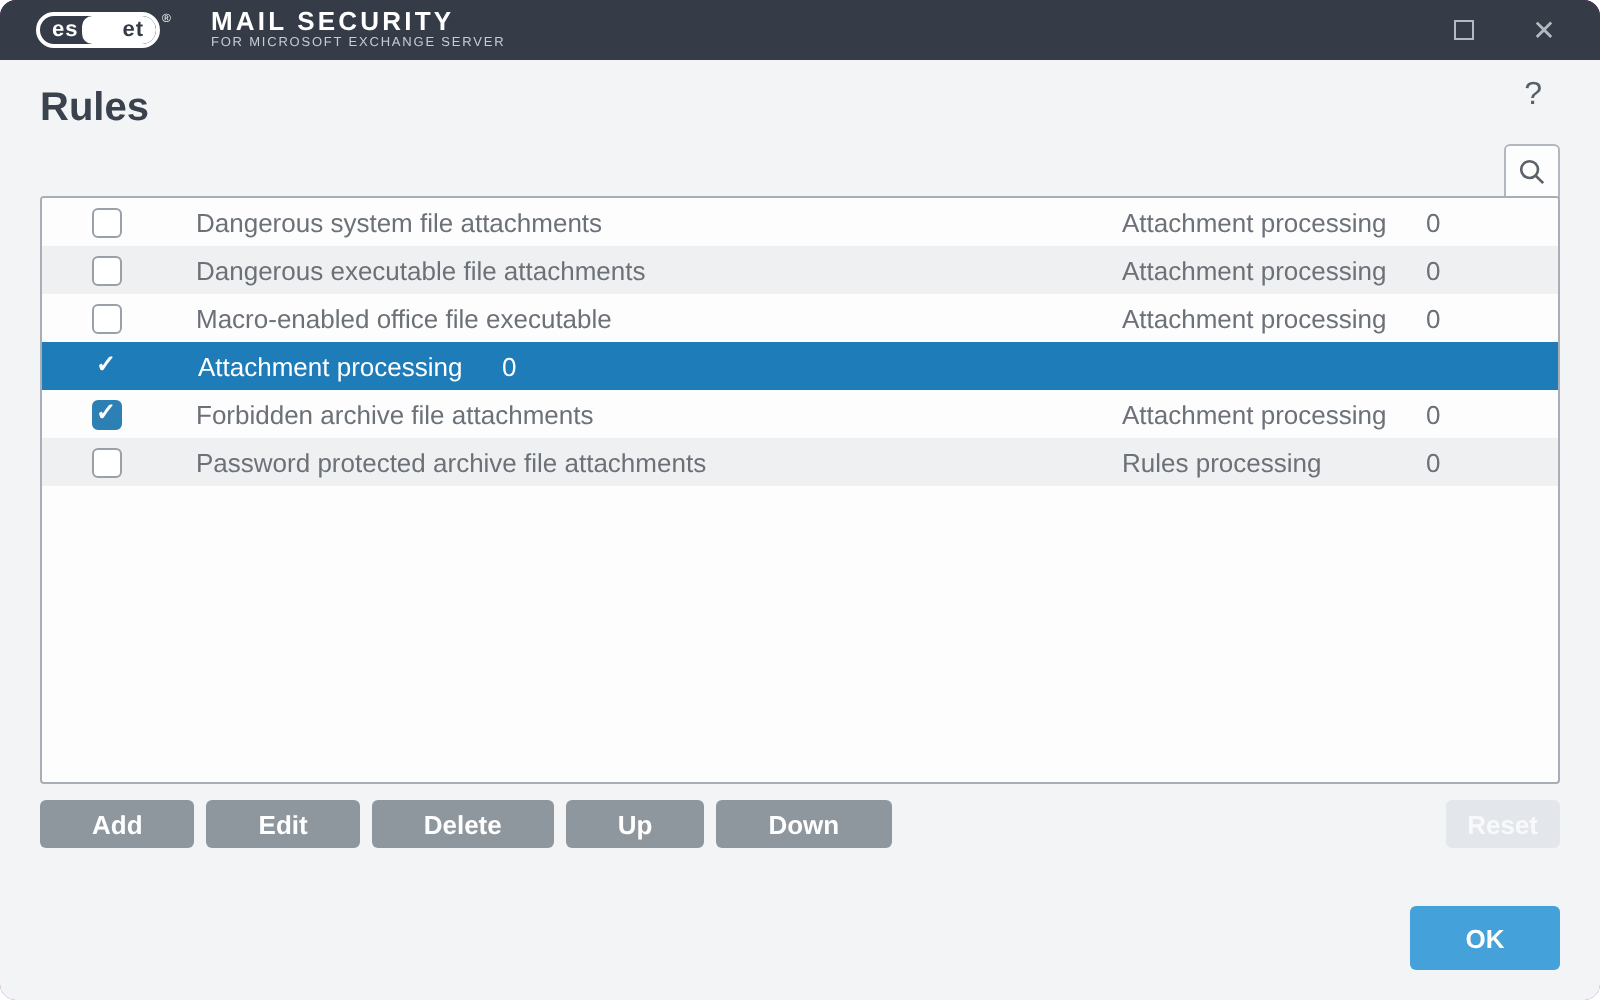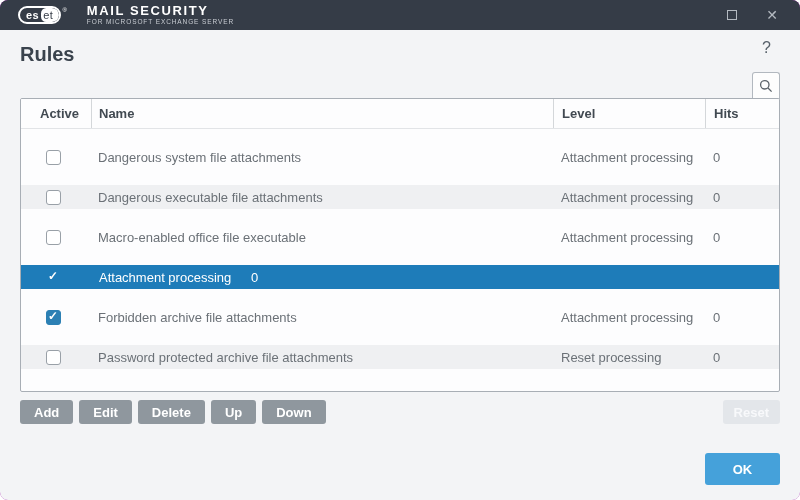--- a/index.html
+++ b/index.html
@@ -3,21 +3,21 @@
 <meta charset="utf-8">
 <style>
   * { margin:0; padding:0; box-sizing:border-box; }
   html,body { width:800px; height:500px; background:#fff; font-family:"Liberation Sans", sans-serif; }
   .window { position:relative; width:800px; height:500px; border-radius:8px; overflow:hidden; background:#a21caf; }
 
   
   .titlebar { position:relative; height:30px; background:#353c47; display:flex; align-items:center; padding:0 18px; }
   .logo-pill { display:inline-flex; align-items:stretch; border:2px solid #fff; border-radius:10px; height:18px; overflow:hidden; }
   .logo-left { color:#fff; font-weight:bold; font-size:11px; line-height:14px; padding:0 2px 0 6px; letter-spacing:.5px; }
-  .logo-right { background:#fff; color:#353c47; font-weight:normal; font-size:11px; line-height:14px; padding:0 6px 0 2px; border-radius:6px 8px 8px 6px; letter-spacing:.5px; }
+  .logo-right { background:#fff; color:#353c47; font-weight:bold; font-size:11px; line-height:14px; padding:0 6px 0 20px; border-radius:6px 8px 8px 6px; letter-spacing:.5px; }
   .logo-reg { color:#fff; font-size:6px; margin:0 0 10px 1px; }
   .brand-text { margin-left:20px; display:flex; flex-direction:column; justify-content:center; }
   .brand-title { color:#fff; font-size:13px; font-weight:600; letter-spacing:1.6px; line-height:13px; }
   .brand-sub { color:#c9cdd3; font-size:6.5px; letter-spacing:.9px; line-height:8px; margin-top:1px; }
   .win-controls { margin-left:auto; display:flex; align-items:center; gap:20px; }
   .win-btn { width:20px; height:20px; display:flex; align-items:center; justify-content:center; cursor:default; }
   .max-glyph { width:10px; height:10px; border:1px solid #b4bac1; }
   .close-glyph { color:#b4bac1; font-size:14px; line-height:14px; }
 
   
@@ -29,33 +29,33 @@
   
   .table { position:absolute; top:68px; left:20px; right:20px; height:294px; background:#fdfdfe; border:1px solid #a8aeb5; border-radius:2px; display:flex; flex-direction:column; overflow:hidden; }
   .thead { display:flex; height:30px; flex:0 0 30px; align-items:stretch; background:#fdfdfe; border-bottom:1px solid #e2e4e7; font-size:13px; font-weight:bold; color:#414951; }
   .th { display:flex; align-items:center; }
   .th + .th { border-left:1px solid #d4d7da; }
   .col-active { width:70px; flex:0 0 70px; padding-left:19px; }
   .col-name { flex:1 1 auto; padding-left:7px; }
   .col-level { width:152px; flex:0 0 152px; padding-left:8px; }
   .col-hits { width:74px; flex:0 0 74px; padding-left:8px; }
   .tbody { flex:1 1 auto; }
-  .trow { display:flex; height:24px; align-items:flex-start; font-size:13px; color:#6b7177; background:#fdfdfe;margin-top:16px; }
+  .trow { display:flex; height:24px; align-items:flex-start; font-size:13px; color:#6b7177; background:#fdfdfe; }
   .trow:nth-child(even) { background:#eff0f2; }
   .trow.selected { background:#1e7cb9; color:#fff; }
   .td { display:flex; align-items:center; height:100%; }
   .td.col-active { justify-content:center; padding-left:0; }
   .cb { width:15px; height:15px; border:1px solid #99a0a7; border-radius:3px; background:#fff; position:relative; margin-left:-6px; }
   .cb.checked { background:#2c80b4; border-color:#2c80b4; }
   .cb.checked::after { content:"\2713"; position:absolute; left:0; top:-1px; width:100%; height:100%; display:flex; align-items:center; justify-content:center; color:#fff; font-size:12px; font-weight:bold; }
   .trow.selected .cb { background:transparent; border-color:transparent; }
 
   
   .btnbar { position:absolute; top:370px; left:20px; display:flex; gap:6px; }
-  .gbtn { height:24px; padding:0 14px; background:#8f979e; border:none; border-radius:3px; color:#fff; font-size:13px; font-weight:600; font-family:"Liberation Sans", sans-serif; display:flex; align-items:center; cursor:default; }
+  .gbtn { height:24px; padding:0 26px; background:#8f979e; border:none; border-radius:3px; color:#fff; font-size:13px; font-weight:600; font-family:"Liberation Sans", sans-serif; display:flex; align-items:center; cursor:default; }
   .reset-btn { position:absolute; top:370px; right:20px; height:24px; padding:0 11px; background:#e3e6ea; border:none; border-radius:3px; color:#f8f9fb; font-size:13px; font-weight:600; font-family:"Liberation Sans", sans-serif; cursor:default; }
 
   
   .footer { position:absolute; top:423px; right:20px; display:flex; gap:16px;flex-direction:column; }
   .fbtn { height:32px; border:none; border-radius:3px; color:#fff; font-size:13px; font-weight:600; font-family:"Liberation Sans", sans-serif; cursor:default; }
   .ok { width:75px; background:#45a1da; }
   .cancel { width:67px; background:#8f979e; }
 </style>
 </head>
 <body>
@@ -87,26 +87,20 @@
     <div class="help">?</div>
 
     <div class="search-tab">
       <svg width="14" height="14" viewBox="0 0 14 14">
         <circle cx="5.8" cy="5.8" r="4.2" fill="none" stroke="#5a6168" stroke-width="1.3"></circle>
         <line x1="9" y1="9" x2="12.6" y2="12.6" stroke="#5a6168" stroke-width="1.3"></line>
       </svg>
     </div>
 
     <div class="table">
-      <div class="thead">
-        <div class="th col-active">Active</div>
-        <div class="th col-name">Name</div>
-        <div class="th col-level">Level</div>
-        <div class="th col-hits">Hits</div>
-      </div>
       <div class="tbody">
         <div class="trow">
           <div class="td col-active">
               <span class="cb"></span>
             </div>
           <div class="td col-name">Dangerous system file attachments</div>
           <div class="td col-level">Attachment processing</div>
           <div class="td col-hits">0</div>
         </div>
         <div class="trow">
@@ -138,21 +132,21 @@
             </div>
           <div class="td col-name">Forbidden archive file attachments</div>
           <div class="td col-level">Attachment processing</div>
           <div class="td col-hits">0</div>
         </div>
         <div class="trow">
           <div class="td col-active">
               <span class="cb"></span>
             </div>
           <div class="td col-name">Password protected archive file attachments</div>
-          <div class="td col-level">Reset processing</div>
+          <div class="td col-level">Rules processing</div>
           <div class="td col-hits">0</div>
         </div>
       </div>
     </div>
 
     <div class="btnbar">
       <button class="gbtn">Add</button>
       <button class="gbtn">Edit</button>
       <button class="gbtn">Delete</button>
       <button class="gbtn">Up</button>

